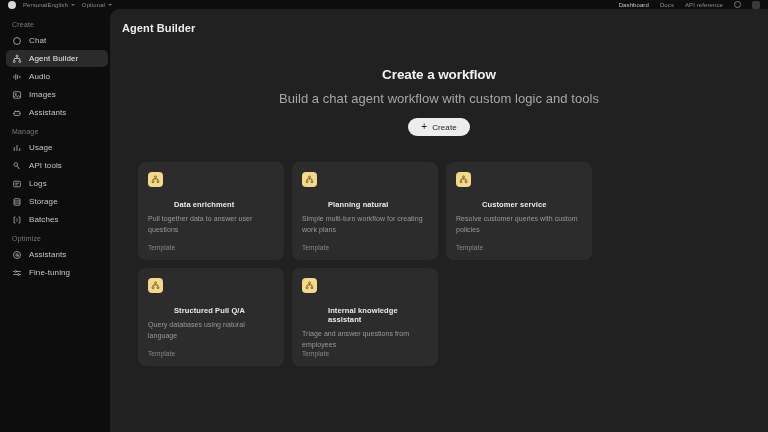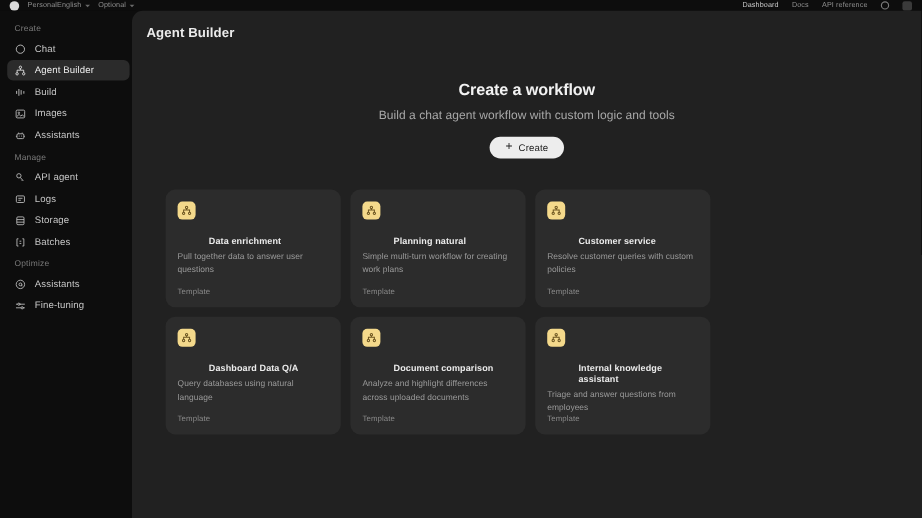--- a/index.html
+++ b/index.html
@@ -75,21 +75,21 @@
   }
   .page-title {
     font-size: 11px; color: #ececec; font-weight: 600;
     padding: 13px 0 0 12px; letter-spacing: .1px;
   }
   .hero { text-align: center; padding-top: 33px; }
   .hero-title {
     font-size: 13.5px; color: #f2f2f2; font-weight: 700; letter-spacing: -.1px;
   }
   .hero-sub {
-    font-size: 10px; color: #a8a8a8; margin-top: 9px; letter-spacing: .05px;
+    font-size: 13px; color: #a8a8a8; margin-top: 9px; letter-spacing: .05px;
   }
   .create-btn {
     display: inline-flex; align-items: center; justify-content: center; gap: 5px;
     margin-top: 12px; height: 18px; padding: 0 13px;
     background: #ededed; color: #1a1a1a; border: none; border-radius: 10px;
     font-size: 8px; font-family: inherit; cursor: pointer; letter-spacing: .1px;
   }
   .plus { font-size: 10px; line-height: 1; font-weight: 400; }
 
   
@@ -172,21 +172,21 @@
       </span>
       <span class="side-label">Agent Builder</span>
     </div>
 
     <div class="side-item">
       <span class="side-icon">
         <svg viewBox="0 0 16 16" stroke="#b9b9b9" stroke-width="1.3" stroke-linecap="round">
           <path d="M3 6.5v3M6 4v8M9 5.5v5M12.6 6.8v2.4"></path>
         </svg>
       </span>
-      <span class="side-label">Build</span>
+      <span class="side-label">Audio</span>
     </div>
 
     <div class="side-item">
       <span class="side-icon">
         <svg viewBox="0 0 16 16" fill="none" stroke="#b9b9b9" stroke-width="1.2">
           <rect x="2.3" y="2.8" width="11.4" height="10.4" rx="1.6"></rect>
           <circle cx="6" cy="6.4" r="1"></circle>
             <path d="M3 11.6l3.2-3 2.4 2.2 2-1.8 2.4 2.6"></path>
         </svg>
       </span>
@@ -200,29 +200,37 @@
           <path d="M5.6 5.6V4M10.4 5.6V4M2 9h1.4M12.6 9H14"></path>
           <circle cx="6.4" cy="8.6" r=".7" fill="#b9b9b9" stroke="none"></circle>
           <circle cx="9.6" cy="8.6" r=".7" fill="#b9b9b9" stroke="none"></circle>
         </svg>
       </span>
       <span class="side-label">Assistants</span>
     </div>
 
     <div class="side-section">Manage</div>
 
+    <div class="side-item">
+      <span class="side-icon">
+        <svg viewBox="0 0 16 16" stroke="#b9b9b9" stroke-width="1.3" stroke-linecap="round">
+          <path d="M3.6 12V7.4M8 12V3.8M12.4 12V9"></path>
+        </svg>
+      </span>
+      <span class="side-label">Usage</span>
+    </div>
 
     <div class="side-item">
       <span class="side-icon">
         <svg viewBox="0 0 16 16" fill="none" stroke="#b9b9b9" stroke-width="1.2">
           <circle cx="6" cy="5.6" r="2.9"></circle>
             <path d="M7.8 7.8l4 4.4M9.4 11l1.2 1.3"></path>
         </svg>
       </span>
-      <span class="side-label">API agent</span>
+      <span class="side-label">API tools</span>
     </div>
 
     <div class="side-item">
       <span class="side-icon">
         <svg viewBox="0 0 16 16" fill="none" stroke="#b9b9b9" stroke-width="1.2">
           <rect x="2.6" y="3.6" width="10.8" height="8.8" rx="1.5"></rect>
           <path d="M5.2 6.8h5.6M5.2 9.4h3.4"></path>
         </svg>
       </span>
       <span class="side-label">Logs</span>
@@ -332,38 +340,25 @@
 
       <div class="card">
         <div class="card-badge">
           <svg viewBox="0 0 16 16" fill="none" stroke="#6b5420" stroke-width="1.5">
             <circle cx="8" cy="3.3" r="1.7"></circle>
               <circle cx="3.6" cy="12" r="1.7"></circle>
               <circle cx="12.4" cy="12" r="1.7"></circle>
             <path d="M8 5v2.2M8 7.2H3.6v3.1M8 7.2h4.4v3.1"></path>
           </svg>
         </div>
-        <div class="card-title">Dashboard Data Q/A</div>
+        <div class="card-title">Structured Pull Q/A</div>
         <div class="card-desc">Query databases using natural language</div>
         <div class="card-tag">Template</div>
       </div>
 
-      <div class="card">
-        <div class="card-badge">
-          <svg viewBox="0 0 16 16" fill="none" stroke="#6b5420" stroke-width="1.5">
-            <circle cx="8" cy="3.3" r="1.7"></circle>
-              <circle cx="3.6" cy="12" r="1.7"></circle>
-              <circle cx="12.4" cy="12" r="1.7"></circle>
-            <path d="M8 5v2.2M8 7.2H3.6v3.1M8 7.2h4.4v3.1"></path>
-          </svg>
-        </div>
-        <div class="card-title">Document comparison</div>
-        <div class="card-desc">Analyze and highlight differences across uploaded documents</div>
-        <div class="card-tag">Template</div>
-      </div>
 
       <div class="card">
         <div class="card-badge">
           <svg viewBox="0 0 16 16" fill="none" stroke="#6b5420" stroke-width="1.5">
             <circle cx="8" cy="3.3" r="1.7"></circle>
               <circle cx="3.6" cy="12" r="1.7"></circle>
               <circle cx="12.4" cy="12" r="1.7"></circle>
             <path d="M8 5v2.2M8 7.2H3.6v3.1M8 7.2h4.4v3.1"></path>
           </svg>
         </div>

